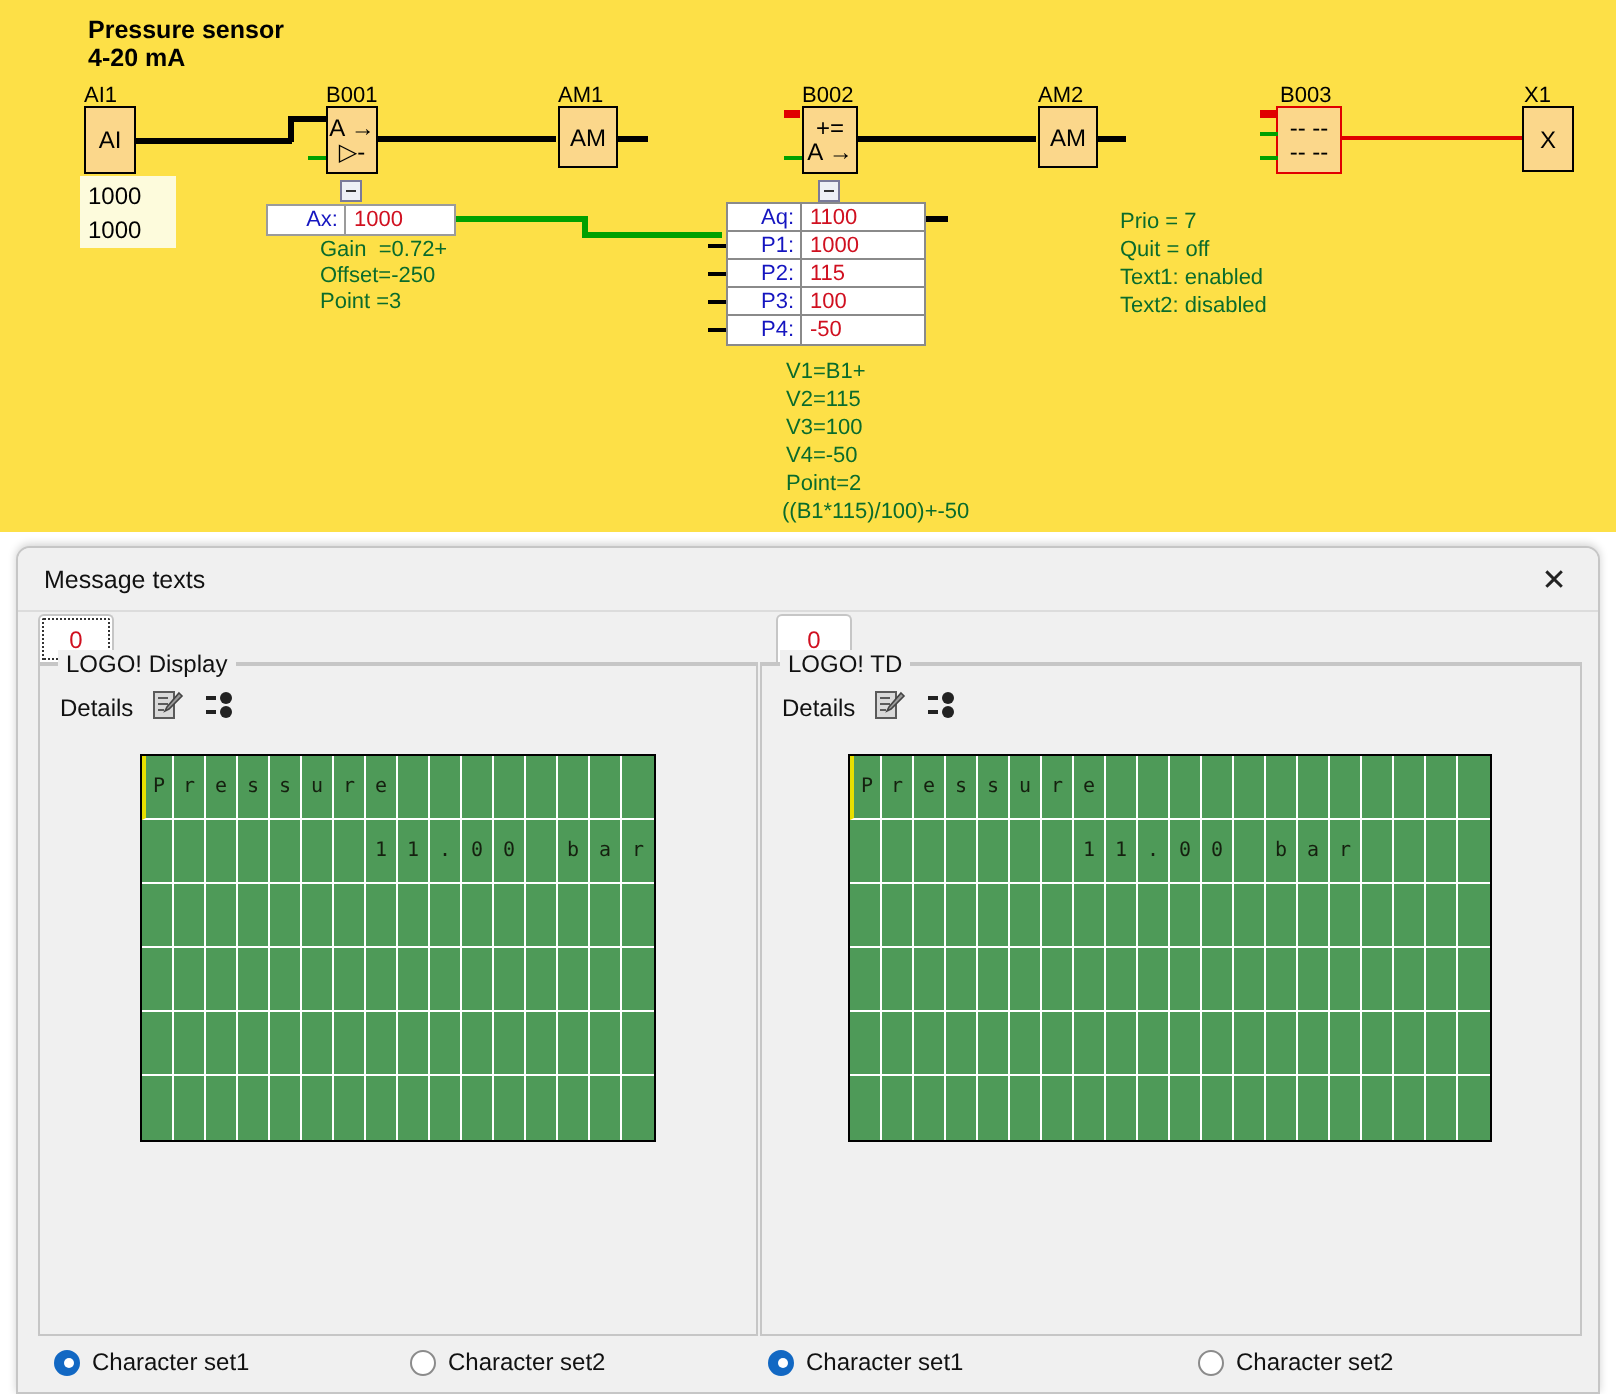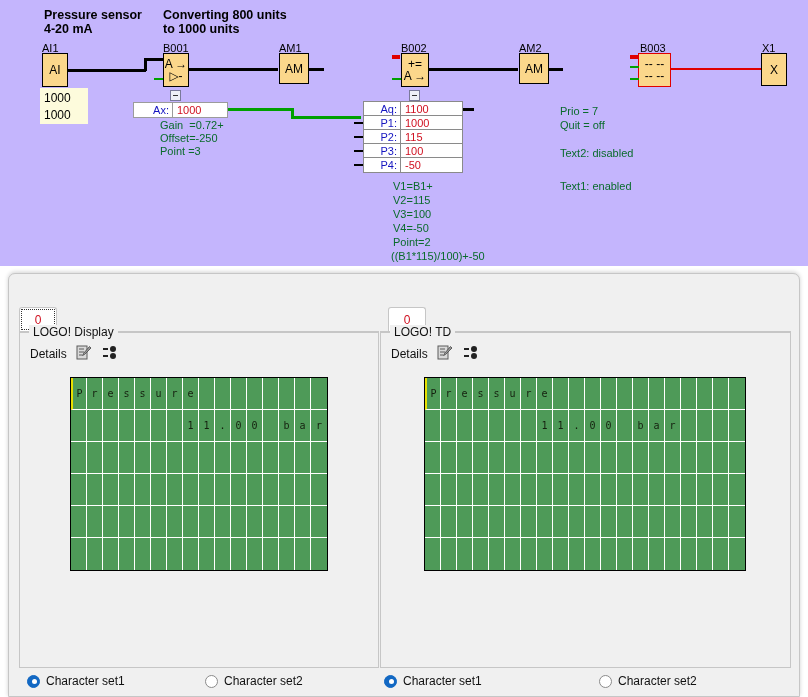--- a/index.html
+++ b/index.html
@@ -5,21 +5,21 @@
   html,body{margin:0;padding:0;}
   body{
     width:808px;height:697px;
     background:#ffffff;
     font-family:"Liberation Sans", sans-serif;
     font-size:12px;color:#000;
     overflow:hidden;position:relative;
   }
 
   
-  #canvas{position:absolute;left:0;top:0;width:808px;height:266px;background:#c4b5fd;}
+  #canvas{position:absolute;left:0;top:0;width:808px;height:266px;background:#fde047;}
 
   .cap{position:absolute;font-weight:bold;font-size:12.5px;line-height:14px;white-space:pre;}
   .lbl{position:absolute;font-size:11px;line-height:12px;white-space:pre;}
   .grn{position:absolute;font-size:11px;line-height:13px;color:#0a6b2c;white-space:pre;}
 
   .blk{position:absolute;background:#fbd78b;border:1.6px solid #000;box-sizing:border-box;
        display:flex;flex-direction:column;align-items:center;justify-content:center;
        font-size:12px;line-height:12px;}
   .blk.sel{border:1.8px solid #e00000;}
   .blk .r{display:block;white-space:pre;}
@@ -99,21 +99,20 @@
   .dot.on{background:#1268c3;border-color:#1268c3;}
   .dot.on:after{content:"";position:absolute;left:3.5px;top:3.5px;width:5px;height:5px;
                 border-radius:50%;background:#fff;}
 </style>
 </head>
 <body>
 
 <div id="canvas">
 
   <div class="cap" style="left:44px;top:8px;">Pressure sensor<br>4-20 mA</div>
-  <div class="cap" style="left:163px;top:8px;">Converting 800 units<br>to 1000 units</div>
 
   <div class="lbl" style="left:42px;top:42px;">AI1</div>
   <div class="blk" style="left:42px;top:53px;width:26px;height:34px;">
     <span class="r">AI</span>
   </div>
   <div class="ybox" style="left:40px;top:88px;width:48px;height:36px;"><span>1000</span><br><span>1000</span></div>
 
   <div class="wire" style="left:68px;top:69px;width:78px;height:2.5px;"></div>
   <div class="wire" style="left:144px;top:58px;width:2.5px;height:13px;"></div>
   <div class="wire" style="left:144px;top:58px;width:20px;height:2.5px;"></div>
@@ -193,21 +192,21 @@
 
   <div class="grn" style="left:393px;top:180px;">V1=B1+</div>
   <div class="grn" style="left:393px;top:194px;">V2=115</div>
   <div class="grn" style="left:393px;top:208px;">V3=100</div>
   <div class="grn" style="left:393px;top:222px;">V4=-50</div>
   <div class="grn" style="left:393px;top:236px;">Point=2</div>
   <div class="grn" style="left:391px;top:250px;">((B1*115)/100)+-50</div>
 
   <div class="grn" style="left:560px;top:105px;">Prio = 7</div>
   <div class="grn" style="left:560px;top:119px;">Quit = off</div>
-  <div class="grn" style="left:560px;top:133px;margin-top:47px;">Text1: enabled</div>
+  <div class="grn" style="left:560px;top:133px;">Text1: enabled</div>
   <div class="grn" style="left:560px;top:147px;">Text2: disabled</div>
 
   <div class="lbl" style="left:640px;top:42px;">B003</div>
   <div class="blk sel" style="left:638px;top:53px;width:33px;height:34px;">
     <span class="r">-- --</span>
     <span class="r">-- --</span>
   </div>
   <div class="pin r" style="left:630px;top:55px;"></div>
   <div class="pin g" style="left:630px;top:66px;"></div>
   <div class="pin g" style="left:630px;top:78px;"></div>
@@ -215,20 +214,24 @@
   <div class="wire red" style="left:671px;top:68px;width:90px;height:1.6px;"></div>
 
   <div class="lbl" style="left:762px;top:42px;">X1</div>
   <div class="blk" style="left:761px;top:53px;width:26px;height:33px;">
     <span class="r">X</span>
   </div>
 </div>
 
 <div id="dlg">
 
+  <div id="titlebar">
+    <div id="title">Message texts</div>
+    <div id="closeb">✕</div>
+  </div>
 
   <div class="panel" style="left:10px;width:360px;">
     <div class="tabstrip">
       <div class="tab focus">0</div>
       <div class="tabline"></div>
     </div>
     <div class="group">
       <div class="gtitle">LOGO! Display</div>
 
       <div class="details">

